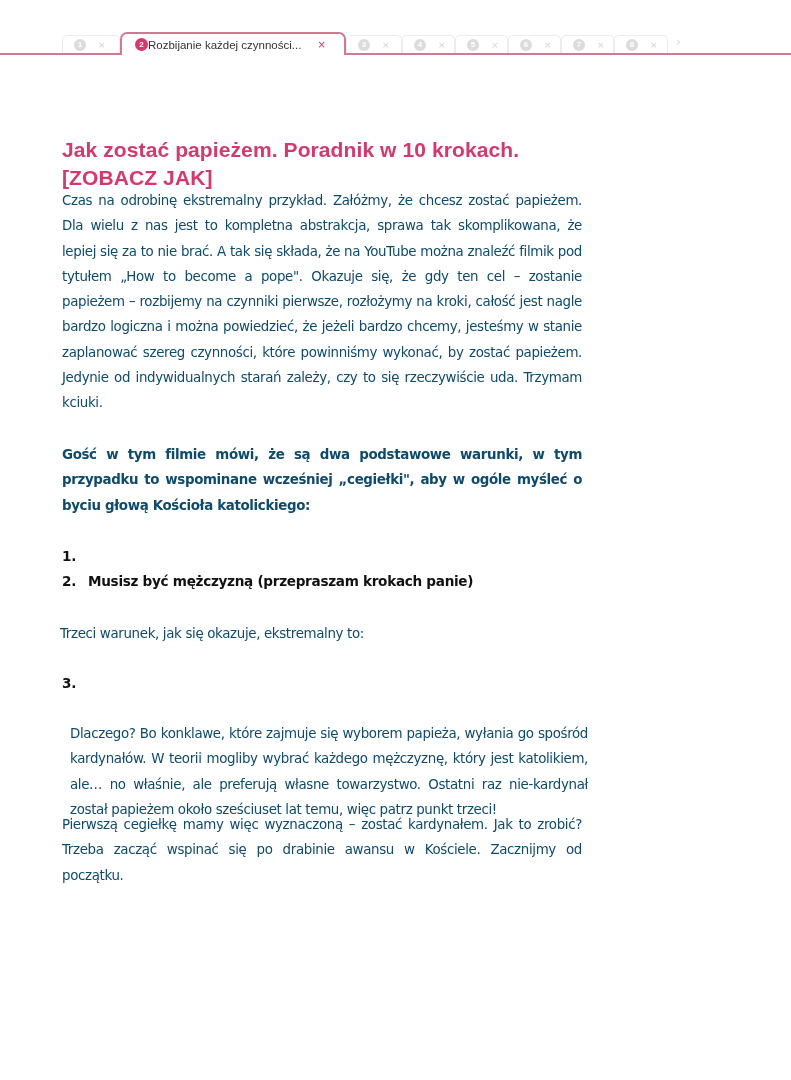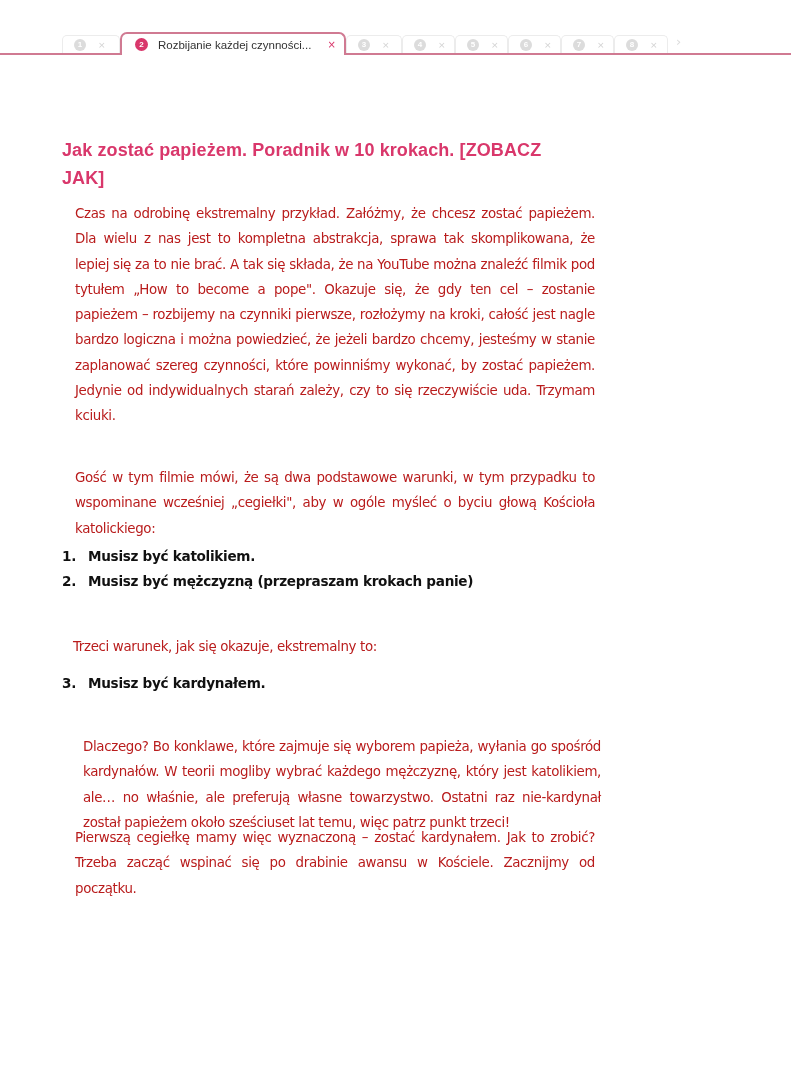--- a/index.html
+++ b/index.html
@@ -77,21 +77,20 @@
     background: #d9376b;
     margin-left: 13px;
     width: 13px;
     height: 13px;
     line-height: 13px;
   }
   .tab.active .label {
     font-family: "Liberation Sans", sans-serif;
     font-size: 11.5px;
     color: #333;
-    margin-left: 10px;
     white-space: nowrap;
   }
   .tab.active .x {
     color: #d9376b;
     font-size: 10px;
     margin-left: 16px;
   }
   .tab-next {
     position: absolute;
     left: 676px;
@@ -106,37 +105,37 @@
   .content {
     position: absolute;
     left: 62px;
     top: 136px;
     width: 520px;
   }
   h1.title {
     margin: 0;
     font-family: "Liberation Sans", sans-serif;
     font-weight: bold;
-    font-size: 18px;
+    font-size: 21px;
     color: #d9376b;
     letter-spacing: 0.1px;
     line-height: 28px;
   }
   p.para {
-    margin: 13px;
+    margin: 0;
     font-family: "DejaVu Sans", sans-serif;
     font-size: 13.4px;
     line-height: 25.3px;
-    color: #b91c1c;
+    color: #0c4a6e;
     text-align: justify;
     text-align-last: left;
     letter-spacing: -0.35px;
   }
   .p1 { position: absolute; top: 52px; left: 0; width: 520px; }
-  .p2 { position: absolute; top: 316px; left: 0; width: 520px; }
+  .p2 { position: absolute; top: 306px; left: 0; width: 520px; font-weight: bold; }
   .list {
     position: absolute;
     left: 0;
     margin: 0;
     padding: 0;
     list-style: none;
     font-family: "DejaVu Sans", sans-serif;
     font-weight: bold;
     font-size: 13.6px;
     color: #111111;
@@ -210,33 +209,31 @@
 <div class="content">
   <h1 class="title">Jak zostać papieżem. Poradnik w 10 krokach. [ZOBACZ JAK]</h1>
 
   <p class="para p1">Czas na odrobinę ekstremalny przykład. Załóżmy, że chcesz zostać papieżem. Dla wielu z nas jest to kompletna abstrakcja, sprawa tak skomplikowana, że lepiej się za to nie brać. A tak się składa, że na YouTube można znaleźć filmik pod tytułem „How to become a pope". Okazuje się, że gdy ten cel – zostanie papieżem – rozbijemy na czynniki pierwsze, rozłożymy na kroki, całość jest nagle bardzo logiczna i można powiedzieć, że jeżeli bardzo chcemy, jesteśmy w stanie zaplanować szereg czynności, które powinniśmy wykonać, by zostać papieżem. Jedynie od indywidualnych starań zależy, czy to się rzeczywiście uda. Trzymam kciuki.</p>
 
   <p class="para p2">Gość w tym filmie mówi, że są dwa podstawowe warunki, w tym przypadku to wspominane wcześniej „cegiełki", aby w ogóle myśleć o byciu głową Kościoła katolickiego:</p>
 
   <ul class="list list1">
     <li>
       <span class="n">1.</span>
-      <span>Musisz być katolikiem.</span>
     </li>
     <li>
       <span class="n">2.</span>
       <span>Musisz być mężczyzną (przepraszam krokach panie)</span>
     </li>
   </ul>
 
   <p class="para p3">Trzeci warunek, jak się okazuje, ekstremalny to:</p>
 
   <ul class="list list2">
     <li>
       <span class="n">3.</span>
-      <span>Musisz być kardynałem.</span>
     </li>
   </ul>
 
   <p class="para p4">Dlaczego? Bo konklawe, które zajmuje się wyborem papieża, wyłania go spośród kardynałów. W teorii mogliby wybrać każdego mężczyznę, który jest katolikiem, ale… no właśnie, ale preferują własne towarzystwo. Ostatni raz nie-kardynał został papieżem około sześciuset lat temu, więc patrz punkt trzeci!</p>
 
   <p class="para p5">Pierwszą cegiełkę mamy więc wyznaczoną – zostać kardynałem. Jak to zrobić? Trzeba zacząć wspinać się po drabinie awansu w Kościele. Zacznijmy od początku.</p>
 </div>
 
 </body></html>

